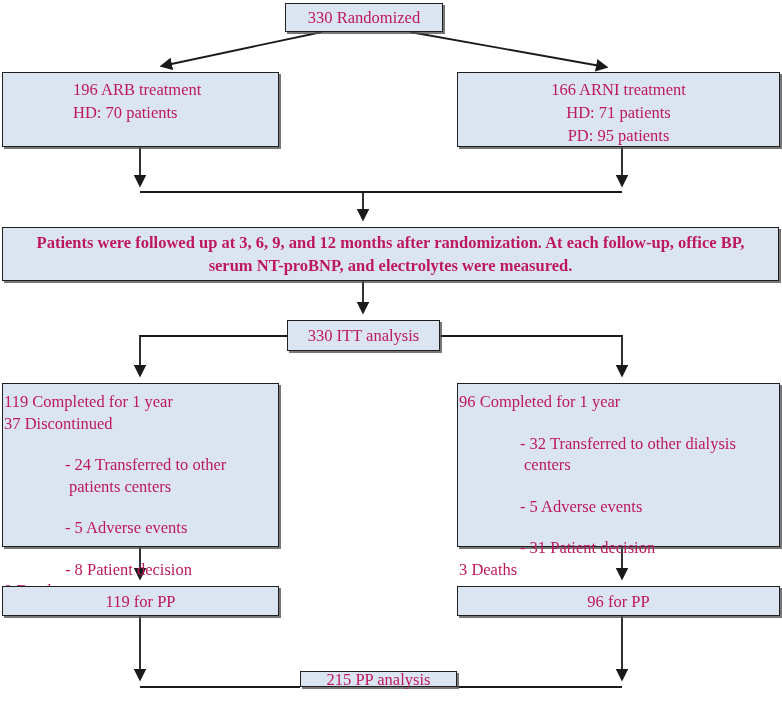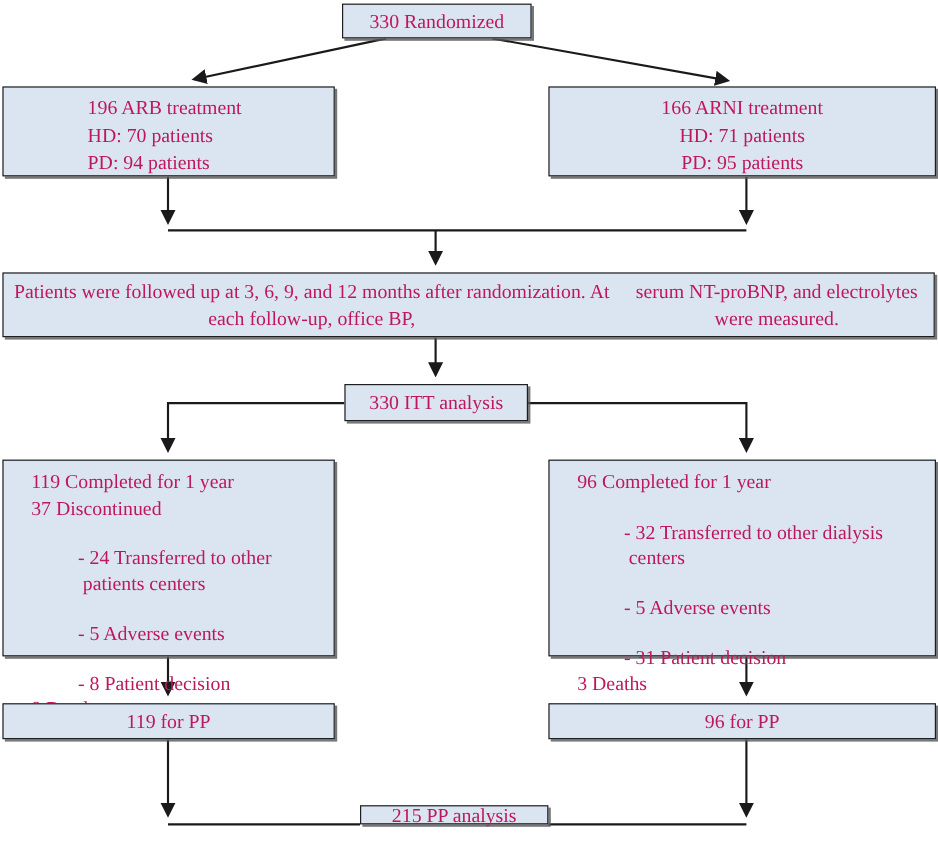--- a/index.html
+++ b/index.html
@@ -13,24 +13,24 @@
     background:#dbe5f1;border:1.5px solid #1f1f1f;
     box-shadow:2px 2px 0 rgba(85,85,85,0.8);
     font-size:16.5px;line-height:23px;
   }
   .center{display:flex;align-items:center;justify-content:center;text-align:center;}
   .vlist{padding-top:5px;}
   .vlist .ln{white-space:nowrap;}
   .pad-left{padding-left:70px;}
   .tcenter{text-align:center;}
   .outcome{padding-top:7px;line-height:21.5px;font-size:16.5px;}
-  .l0{padding-left:23px;}
+  .l0{padding-left:1px;}
   .l1{padding-left:62px;margin-top:20px;}
   .l2{padding-left:66px;}
-  .followup{flex-direction:row;line-height:23px;}
+  .followup{flex-direction:column;line-height:23px;font-weight:bold;}
 </style>
 </head>
 <body>
 
 <div class="stage">
 
   <svg class="wires" viewBox="0 0 782 707">
     <defs>
       <marker id="arrow" viewBox="0 0 10 10" refX="8" refY="5" markerWidth="7" markerHeight="7" orient="auto-start-reverse">
         <path d="M0,0 L10,5 L0,10 z" fill="#1a1a1a"></path>
@@ -61,21 +61,20 @@
     </g>
   </svg>
 
   <div class="box center" style="left:285px;top:3px;width:158px;height:29px">
     <span>330 Randomized</span>
   </div>
 
   <div class="box vlist pad-left" style="left:2px;top:72px;width:277px;height:75px">
     <div class="ln">196 ARB treatment</div>
     <div class="ln">HD: 70 patients</div>
-    <div class="ln">PD: 94 patients</div>
   </div>
 
   <div class="box vlist tcenter" style="left:457px;top:72px;width:323px;height:75px">
     <div class="ln">166 ARNI treatment</div>
     <div class="ln">HD: 71 patients</div>
     <div class="ln">PD: 95 patients</div>
   </div>
 
   <div class="box center followup" style="left:2px;top:227px;width:777px;height:54px">
     <div>Patients were followed up at 3, 6, 9, and 12 months after randomization. At each follow-up, office BP,</div>

